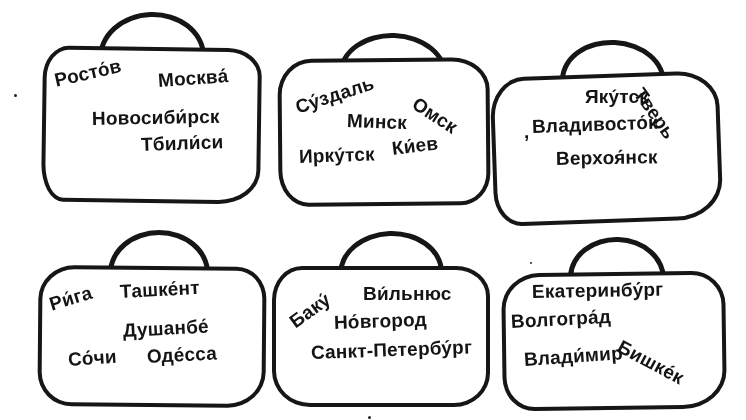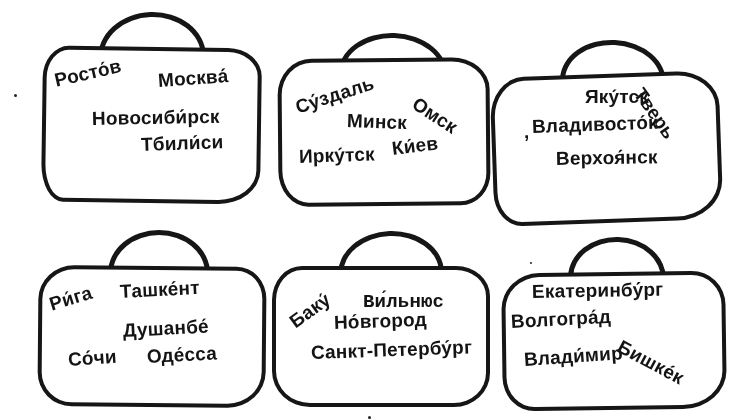--- a/index.html
+++ b/index.html
@@ -72,21 +72,21 @@
   .b3c4 { left: 556px; top: 148px; transform: rotate(-1deg); }
   .b3m  { left: 524px; top: 121px; }
   
   .b4c1 { left:  50px; top: 294px; transform: rotate(-17deg); }
   .b4c2 { left: 120px; top: 281px; transform: rotate(-3deg); }
   .b4c3 { left: 123px; top: 320px; transform: rotate(-3deg); }
   .b4c4 { left:  68px; top: 349px; transform: rotate(-4deg); }
   .b4c5 { left: 147px; top: 346px; transform: rotate(-3deg); }
   
   .b5c1 { left: 292px; top: 313px; transform: rotate(-36deg); }
-  .b5c2 { left: 363px; top: 292px; font-family: Liberation Mono, monospace; }
+  .b5c2 { left: 363px; top: 283px; }
   .b5c3 { left: 334px; top: 312px; transform: rotate(-2deg); }
   .b5c4 { left: 311px; top: 342px; transform: rotate(-2deg); }
   
   .b6c1 { left: 532px; top: 281px; transform: rotate(-1deg); }
   .b6c2 { left: 511px; top: 311px; transform: rotate(-3deg); }
   .b6c3 { left: 624px; top: 336px; transform: rotate(28deg); transform-origin: left top; }
   .b6c4 { left: 524px; top: 349px; transform: rotate(-4deg); }
   
   .dot { position: absolute; width: 3px; height: 3px; background: #222; border-radius: 50%; }
   .d1 { left:  14px; top:  94px; }

